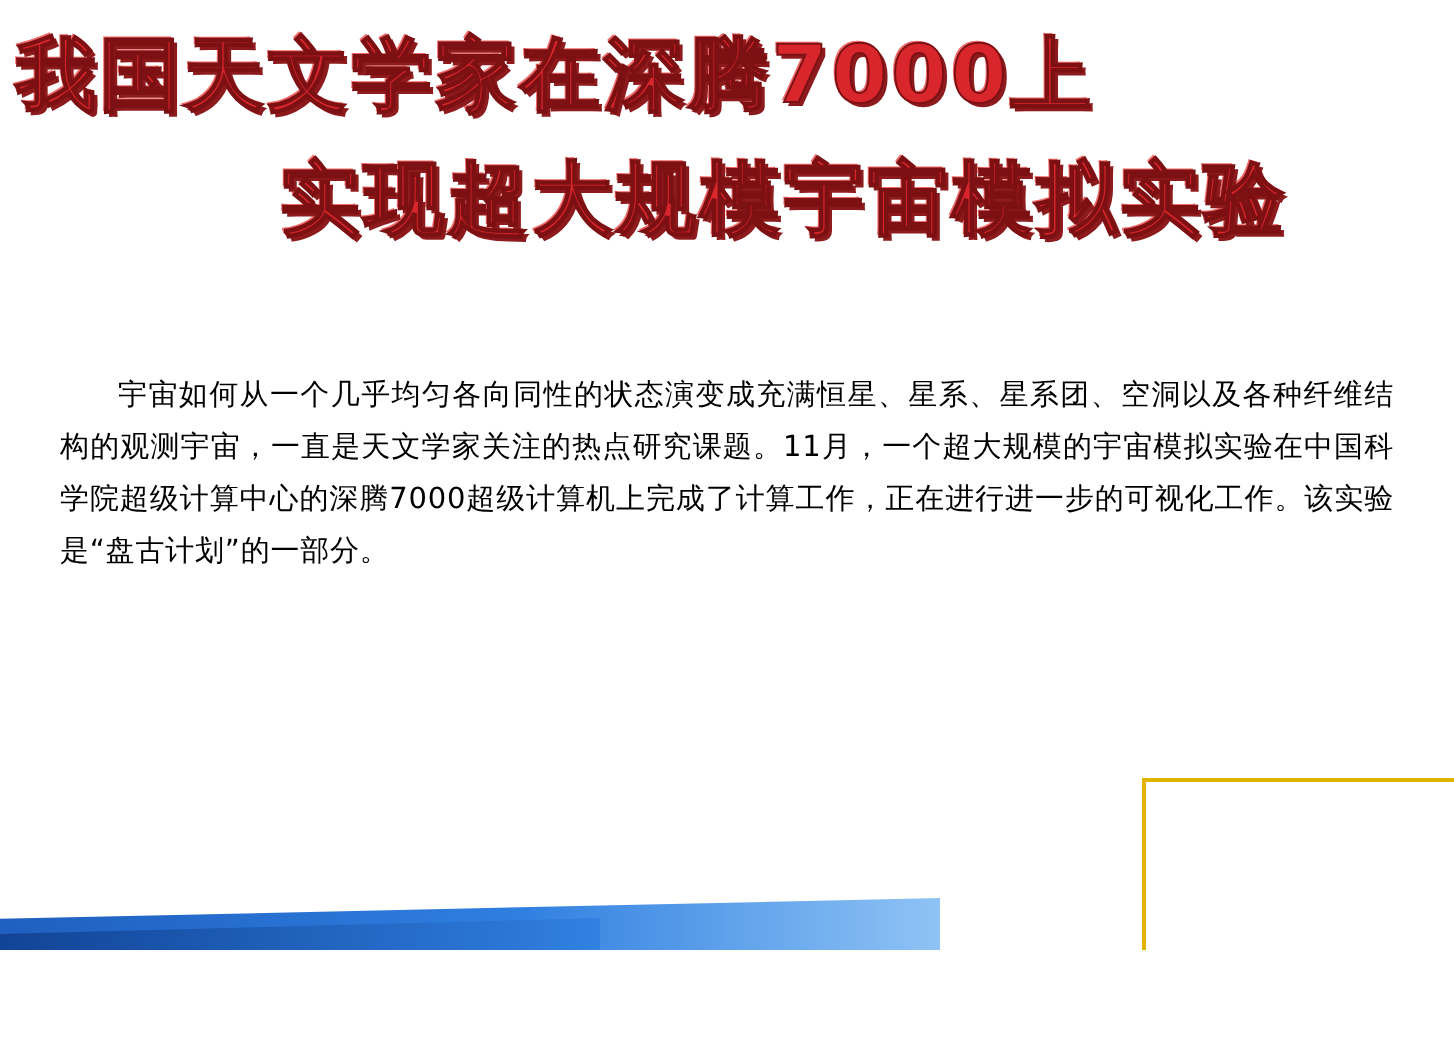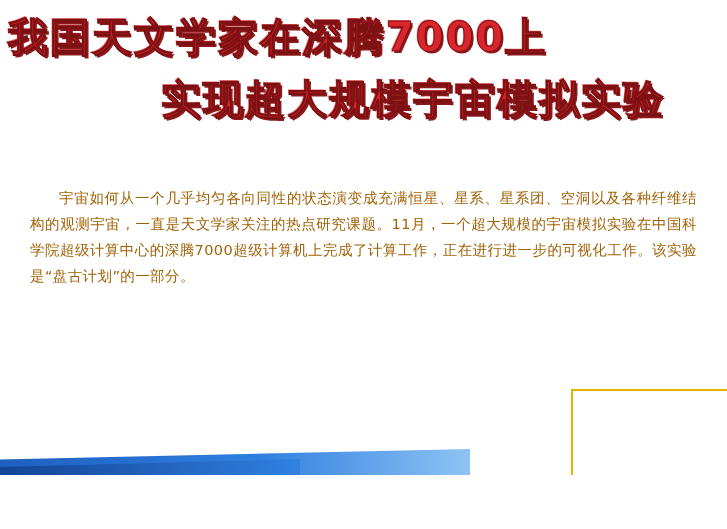--- a/index.html
+++ b/index.html
@@ -42,39 +42,38 @@
       2px 2px 0 #8d1a1c,
       -1px -1px 0 #f06a6a;
   }
   .title-line-1 {
     left: 8px;
     top: 10px;
   }
   .title-line-2 {
     left: 140px;
     top: 72px;
-    margin-left: 21px;
   }
 
   
   .body-text {
     position: absolute;
     left: 0;
     top: 185px;
     width: 727px;
     height: 344px;
     padding: 0 30px 0 30px;
     box-sizing: border-box;
   }
   .para {
     margin: 0 0 6px 0;
     font-family: "DejaVu Sans", "Liberation Sans", sans-serif;
     font-size: 14.5px;
     line-height: 26px;
-    color: #a16207;
+    color: #000000;
     text-align: justify;
     text-indent: 2em;
     letter-spacing: 0.4px;
   }
   .para.latin-mix {
     letter-spacing: 0.2px;
   }
 
   
   .side-panel {

